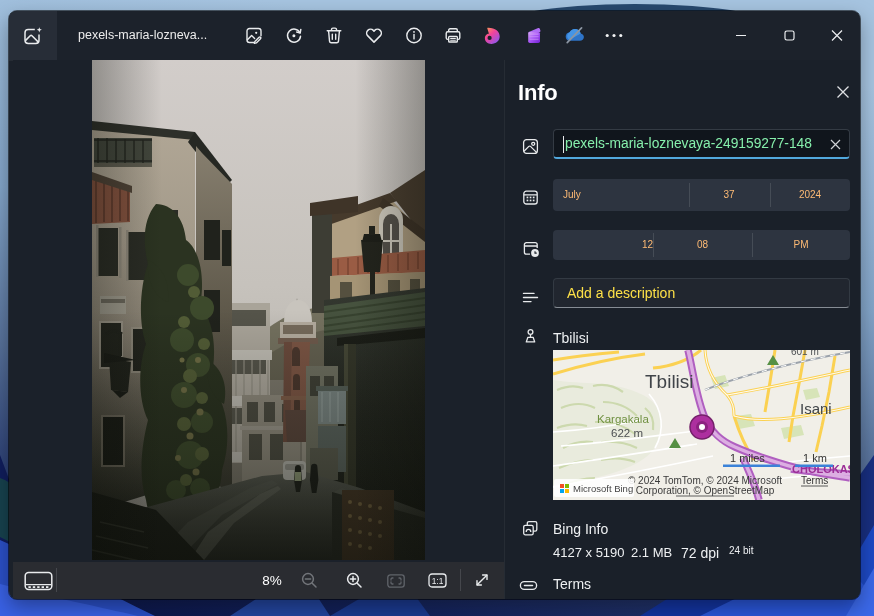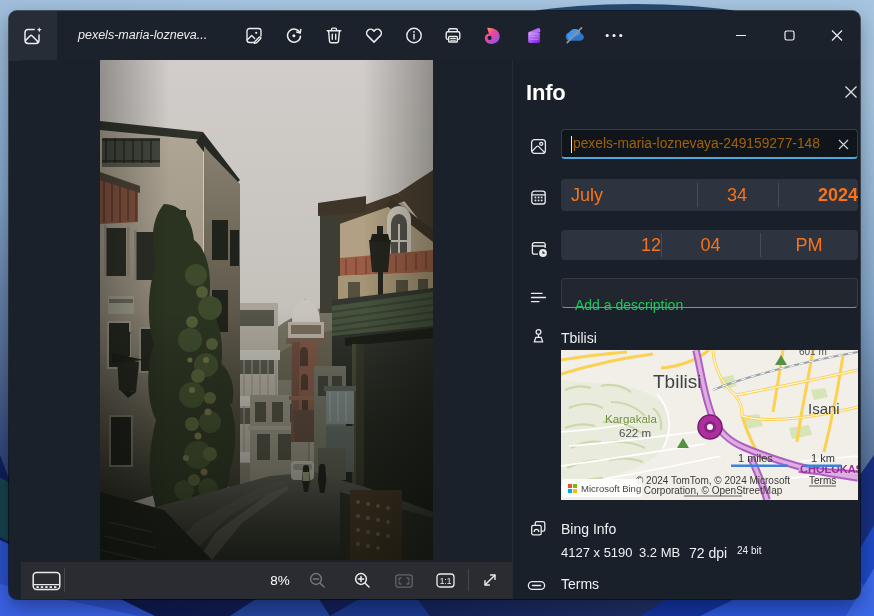--- a/index.html
+++ b/index.html
@@ -5,26 +5,26 @@
   * { margin:0; padding:0; box-sizing:border-box; }
   html,body { width:874px; height:616px; overflow:hidden; font-family:"Liberation Sans", sans-serif; }
   #stage { position:relative; width:874px; height:616px; overflow:hidden; }
   #wall { position:absolute; left:0; top:0; }
   #win { position:absolute; left:9px; top:11px; width:851px; height:588px;
          background:#1b212a; border-radius:8px; overflow:hidden;
          box-shadow:0 8px 20px rgba(0,0,0,.35); outline:1px solid rgba(0,0,0,.55); }
   #titlebar { position:absolute; left:0; top:0; width:851px; height:49px; background:#1c222b; box-shadow:0 1px 0 rgba(255,255,255,0.05); }
   #tab { position:absolute; left:0; top:0; width:48px; height:49px; background:#272d37; }
   .tbi { position:absolute; top:0; height:49px; display:flex; align-items:center; justify-content:center; }
-  #fname { position:absolute; left:69px; top:0; height:49px; line-height:49px; color:#ececec; font-size:12.5px;font-style:italic; }
-  #content { position:absolute; left:12px; top:49px; width:771px; height:539px; background:#1b212a; }
+  #fname { position:absolute; left:69px; top:0; height:49px; line-height:49px; color:#ececec; font-size:12.5px; }
+  #content { position:absolute; left:4px; top:49px; width:771px; height:539px; background:#1b212a; }
   #photo { position:absolute; left:79px; top:0px; }
   #panel { position:absolute; left:491px; top:0; width:360px; height:539px; background:#1a2029; border-left:1px solid rgba(255,255,255,0.055); }
   #bottombar { position:absolute; left:0; top:502px; width:491px; height:37px; background:#2a2c31; }
-  .seg { position:absolute; background:#2d3440; border-radius:4px; color:#f97316; font-size:18px;padding-left:24px; }
+  .seg { position:absolute; background:#2d3440; border-radius:4px; color:#fdba74; font-size:10px;padding-left:24px; }
   .lbl { color:#eef0f2; font-size:14px; position:absolute; }
 </style>
 </head>
 <body>
 <div id="stage">
 <svg id="wall" width="874" height="616" viewBox="0 0 874 616">
   <defs>
     <linearGradient id="sky" x1="0.3" y1="0" x2="0.1" y2="1">
       <stop offset="0" stop-color="#a6c4e0"></stop>
       <stop offset="0.35" stop-color="#83a5c9"></stop>
@@ -405,65 +405,65 @@
             <path d="M1.5 1.5 L12.5 12.5 M12.5 1.5 L1.5 12.5"></path>
           </svg>
 
       <svg style="position:absolute;left:17px;top:78px" width="17" height="17" viewBox="0 0 17 17" fill="none" stroke="#e8eaec" stroke-width="1.3">
         <rect x="1.6" y="1.6" width="13.8" height="13.8" rx="3"></rect>
         <circle cx="11.2" cy="5.8" r="1.5"></circle>
         <path d="M2 13.2 L6.8 8.4 a1.2 1.2 0 0 1 1.7 0 L15 14.9" stroke-linejoin="round"></path>
       </svg>
       <div style="position:absolute;left:48px;top:69px;width:297px;height:30px;background:#10151c;border:1px solid #343b44;border-bottom:2px solid #51a8dd;border-radius:4px;">
         <div style="position:absolute;left:9px;top:5.5px;width:1.4px;height:17px;background:#e8eaec;"></div>
-        <div style="position:absolute;left:11px;top:0;height:28px;line-height:28px;color:#a16207;font-size:13.8px;white-space:nowrap;">pexels-maria-loznevaya-249159277-148</div>
+        <div style="position:absolute;left:11px;top:0;height:28px;line-height:28px;color:#86efac;font-size:13.8px;white-space:nowrap;">pexels-maria-loznevaya-249159277-148</div>
         <svg style="position:absolute;right:8px;top:9px" width="11" height="11" viewBox="0 0 11 11" stroke="#cfd2d6" stroke-width="1.2">
               <path d="M1 1 L10 10 M10 1 L1 10"></path>
             </svg>
       </div>
 
       <svg style="position:absolute;left:17px;top:129px" width="17" height="17" viewBox="0 0 17 17" fill="none" stroke="#e8eaec" stroke-width="1.3">
         <rect x="1.8" y="2.2" width="13.4" height="12.8" rx="2.6"></rect>
         <path d="M2 5.9 h13"></path>
         <g fill="#e8eaec" stroke="none">
           <rect x="4.6" y="7.6" width="1.7" height="1.7"></rect>
               <rect x="7.7" y="7.6" width="1.7" height="1.7"></rect>
               <rect x="10.8" y="7.6" width="1.7" height="1.7"></rect>
           <rect x="4.6" y="10.6" width="1.7" height="1.7"></rect>
               <rect x="7.7" y="10.6" width="1.7" height="1.7"></rect>
               <rect x="10.8" y="10.6" width="1.7" height="1.7"></rect>
         </g>
       </svg>
       <div class="seg" style="left:48px;top:119px;width:297px;height:32px;">
         <div style="position:absolute;left:10px;top:0;height:32px;line-height:32px;">July</div>
-        <div style="position:absolute;left:136px;top:0;width:80px;height:32px;line-height:32px;text-align:center;">34</div>
-        <div style="position:absolute;left:217px;top:0;width:80px;height:32px;line-height:32px;text-align:right;font-weight:bold;">2024</div>
+        <div style="position:absolute;left:136px;top:0;width:80px;height:32px;line-height:32px;text-align:center;">37</div>
+        <div style="position:absolute;left:217px;top:0;width:80px;height:32px;line-height:32px;text-align:center;">2024</div>
         <div style="position:absolute;left:136px;top:4px;width:1px;height:24px;background:#454c56;"></div>
         <div style="position:absolute;left:217px;top:4px;width:1px;height:24px;background:#454c56;"></div>
       </div>
 
       <svg style="position:absolute;left:17px;top:180px" width="18" height="18" viewBox="0 0 18 18" fill="none" stroke="#e8eaec" stroke-width="1.3">
         <path d="M15.2 8 V4.6 a2 2 0 0 0 -2 -2 H4.4 a2 2 0 0 0 -2 2 v7.6 a2 2 0 0 0 2 2 H8"></path>
         <path d="M2.6 6 h12.4"></path>
         <circle cx="13" cy="13" r="3.9" fill="#e8eaec" stroke="none"></circle>
         <path d="M13 11.2 v1.9 h1.7" stroke="#1a2029" stroke-width="1.1" fill="none"></path>
       </svg>
       <div class="seg" style="left:48px;top:170px;width:297px;height:30px;">
         <div style="position:absolute;left:0;top:0;width:100px;height:30px;line-height:30px;text-align:right;">12</div>
-        <div style="position:absolute;left:100px;top:0;width:99px;height:30px;line-height:30px;text-align:center;">04</div>
+        <div style="position:absolute;left:100px;top:0;width:99px;height:30px;line-height:30px;text-align:center;">08</div>
         <div style="position:absolute;left:199px;top:0;width:98px;height:30px;line-height:30px;text-align:center;border-radius:10px;">PM</div>
         <div style="position:absolute;left:100px;top:3px;width:1px;height:24px;background:#454c56;"></div>
         <div style="position:absolute;left:199px;top:3px;width:1px;height:24px;background:#454c56;"></div>
       </div>
 
       <svg style="position:absolute;left:17px;top:229px" width="17" height="17" viewBox="0 0 17 17" stroke="#e8eaec" stroke-width="1.4" stroke-linecap="round">
         <path d="M1.5 4.4 h10.5 M1.5 8.5 h14 M1.5 12.6 h7.5"></path>
       </svg>
       <div style="position:absolute;left:48px;top:218px;width:297px;height:30px;background:#21262f;border:1px solid #333a43;border-bottom:1px solid #868c94;border-radius:4px;">
-        <div style="position:absolute;left:13px;top:0;height:28px;line-height:28px;color:#22c55e;font-size:14px;margin-top:12px;">Add a description</div>
+        <div style="position:absolute;left:13px;top:0;height:28px;line-height:28px;color:#fde047;font-size:14px;">Add a description</div>
       </div>
 
       <svg style="position:absolute;left:17px;top:268px" width="17" height="17" viewBox="0 0 17 17" fill="none" stroke="#e8eaec" stroke-width="1.3">
         <circle cx="8.5" cy="4" r="2.4"></circle>
         <path d="M8.5 6.5 v2.8 M5.9 9.3 h5.2 l1.6 4.6 H4.3 Z" stroke-linejoin="round"></path>
       </svg>
       <div class="lbl" style="left:48px;top:270px;">Tbilisi</div>
 
       <svg id="map" style="position:absolute;left:48px;top:290px" width="297" height="150" viewBox="0 0 297 150">
         <rect width="297" height="150" fill="#f1efe8"></rect>
@@ -559,21 +559,21 @@
         <text x="20" y="142" font-size="9.5" fill="#444" font-family="Liberation Sans, sans-serif">Microsoft Bing</text>
       </svg>
 
       <svg style="position:absolute;left:17px;top:460px" width="17" height="17" viewBox="0 0 17 17" fill="none" stroke="#e8eaec" stroke-width="1.3">
         <path d="M5.3 5.3 V3.2 a1.6 1.6 0 0 1 1.6 -1.6 h6.3 a1.6 1.6 0 0 1 1.6 1.6 v6.3 a1.6 1.6 0 0 1 -1.6 1.6 h-2.1"></path>
         <rect x="1.7" y="5.3" width="9.5" height="9.5" rx="1.6"></rect>
         <path d="M4.2 11.9 c0 -1.6 1 -2.6 2.3 -2.6 1.3 0 2.3 1 2.3 2.6"></path>
       </svg>
       <div class="lbl" style="left:48px;top:461px;">Bing Info</div>
       <div class="lbl" style="left:48px;top:485px;font-size:13px;">4127 x 5190</div>
-      <div class="lbl" style="left:126px;top:485px;font-size:13px;">3.2 MB</div>
+      <div class="lbl" style="left:126px;top:485px;font-size:13px;">2.1 MB</div>
       <div class="lbl" style="left:176px;top:485px;font-size:14px;">72 dpi</div>
       <div class="lbl" style="left:224px;top:485px;font-size:10px;text-align:center;">24 bit</div>
 
       <svg style="position:absolute;left:14px;top:517px" width="19" height="17" viewBox="0 0 19 17" fill="none" stroke="#e8eaec" stroke-width="1.35">
         <rect x="1.4" y="4.6" width="16.2" height="7.8" rx="3.9"></rect>
         <path d="M5.4 8.5 h8.2" stroke-linecap="round"></path>
       </svg>
       <div class="lbl" style="left:48px;top:516px;">Terms</div>
     </div>
     <div id="bottombar">

